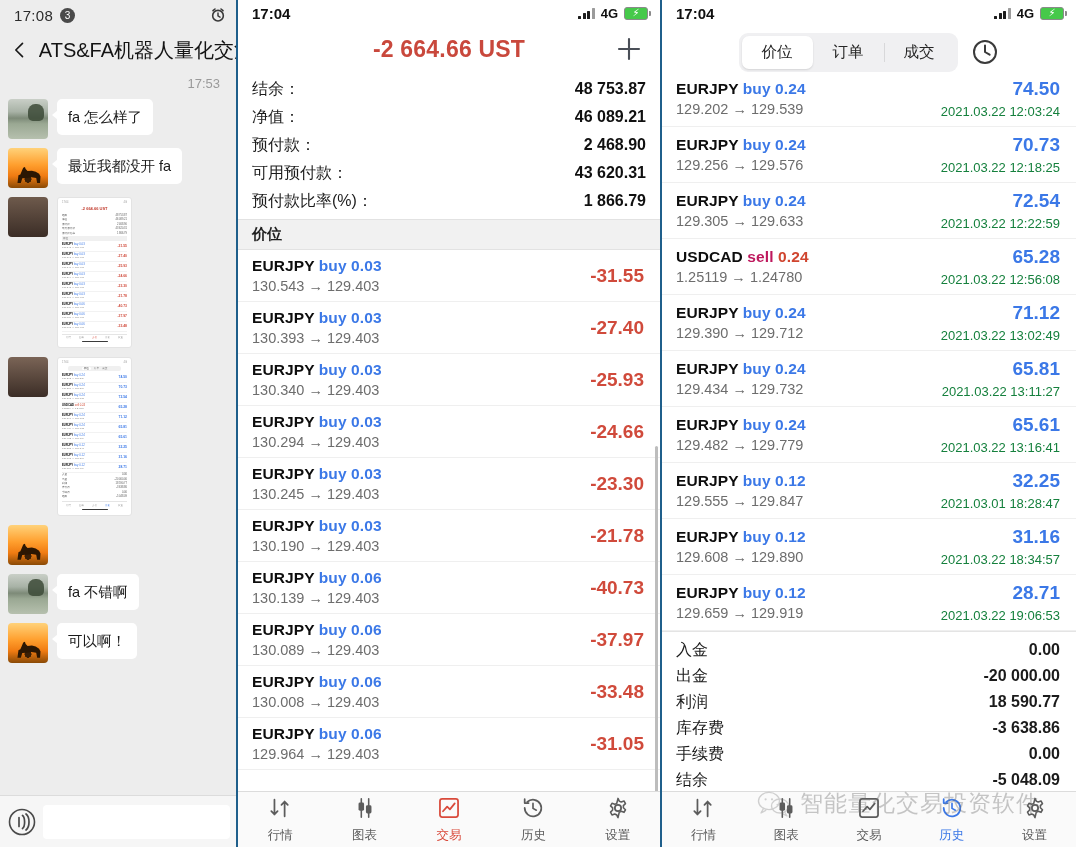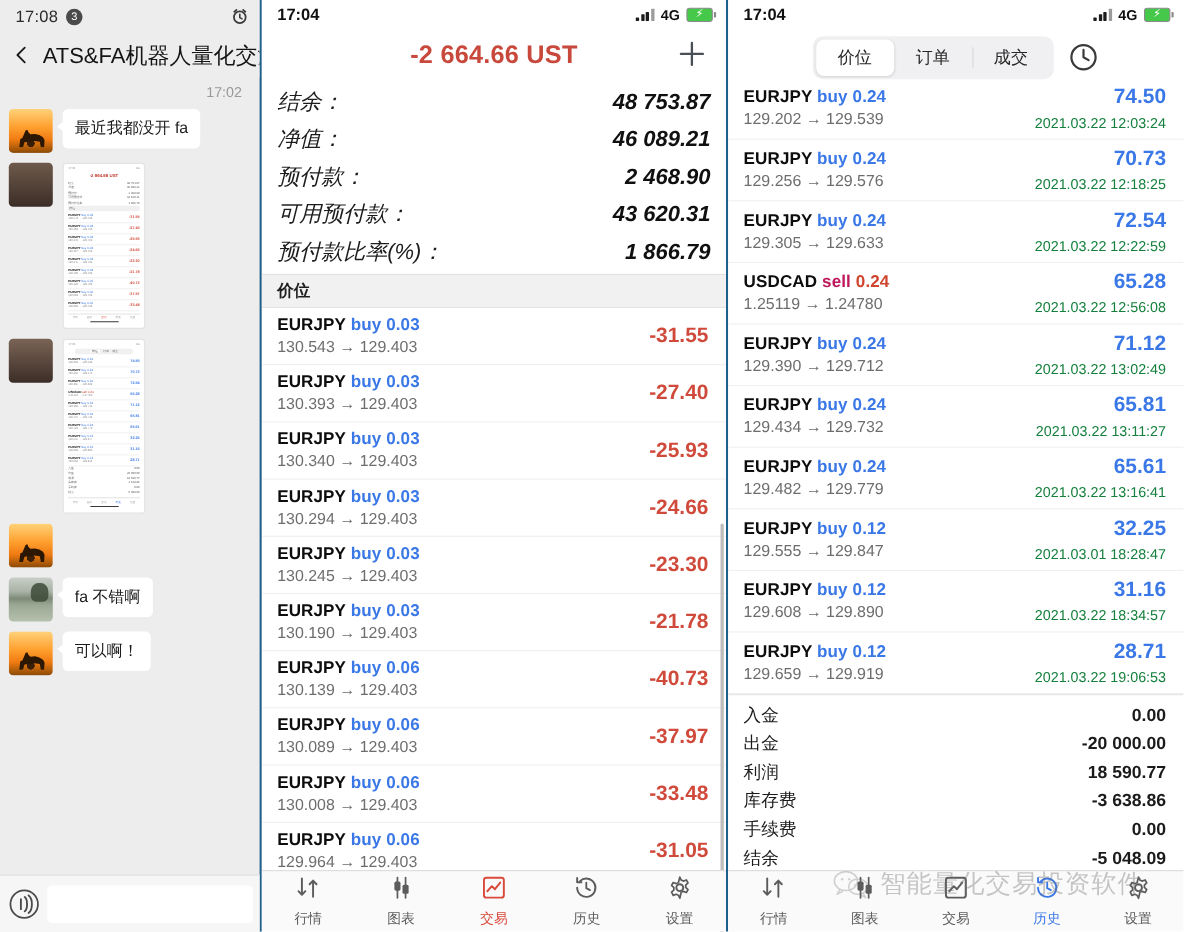--- a/index.html
+++ b/index.html
@@ -153,21 +153,21 @@
   }
   .mt-total { font-size: 23px; font-weight: bold; color: #c9483c; letter-spacing: .2px; }
   .plus-btn {
     position: absolute; right: 18px; top: 50%; transform: translateY(-50%);
     width: 26px; height: 26px;
   }
 
   .acct-table { padding: 3px 14px 4px 14px; }
   .acct-row {
     display: flex; justify-content: space-between; align-items: baseline;
-    font-size: 20px; color: #1c1c1c; padding: 3.5px 0; font-style: italic;
+    font-size: 16px; color: #1c1c1c; padding: 3.5px 0;
   }
   .acct-row .k { color: #1c1c1c; }
   .acct-row .v { font-weight: bold; color: #101010; }
 
   .sec-head {
     background: #f1f1f1; font-size: 15px; font-weight: bold; color: #1f1f1f;
     padding: 5px 14px; border-top: 1px solid #e2e2e2; border-bottom: 1px solid #e2e2e2;
   }
 
   .deal-list { position: relative; }
@@ -267,22 +267,26 @@
 
     <div class="chat-navbar">
       <span class="back-chevron">
         <svg viewBox="0 0 24 24" width="20" height="20">
             <path d="M15 4 7 12l8 8" fill="none" stroke="#1a1a1a" stroke-width="2" stroke-linecap="round" stroke-linejoin="round"></path>
           </svg>
       </span>
       <span class="chat-title">ATS&amp;FA机器人量化交流</span>
     </div>
 
-    <div class="chat-timestamp">17:02</div>
-
+    <div class="chat-timestamp">17:53</div>
+
+    <div class="msg-row">
+      <div class="avatar lake"></div>
+      <div class="bubble">fa 怎么样了</div>
+    </div>
 
     <div class="msg-row">
       <div class="avatar horse"></div>
       <div class="bubble">最近我都没开 fa</div>
     </div>
 
     <div class="msg-row">
       <div class="avatar" style="background:linear-gradient(#6e5a4c,#3b2d26);"></div>
       <div class="bubble img-bubble">
         <div class="thumb">

